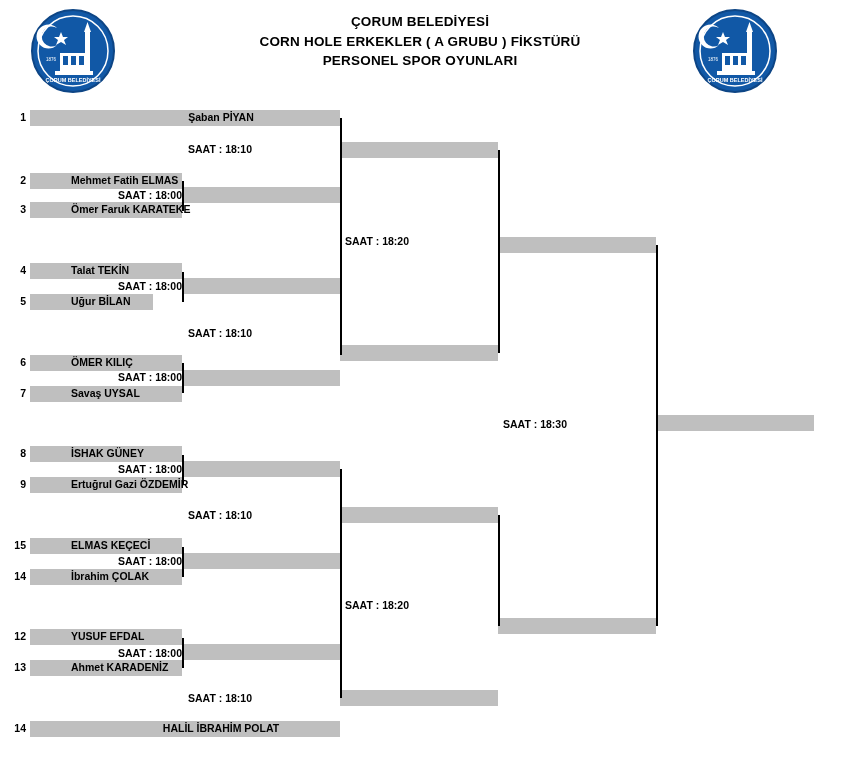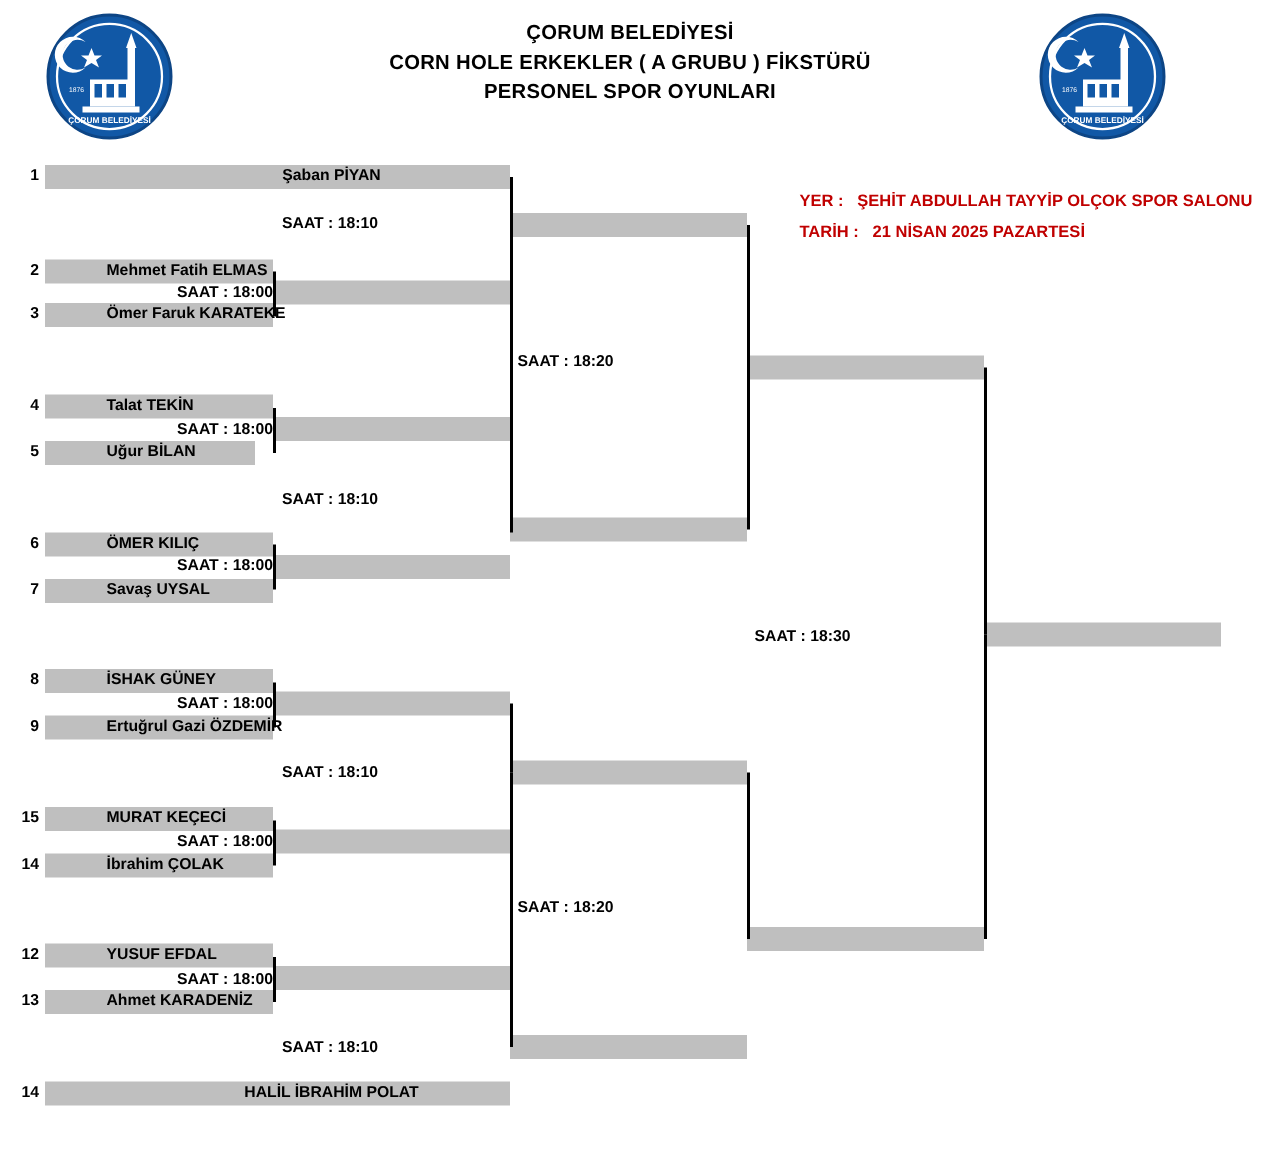--- a/index.html
+++ b/index.html
@@ -137,72 +137,60 @@
       <text x="21" y="53" font-family="'Liberation Sans', sans-serif" font-size="4.5" fill="#ffffff" text-anchor="middle">1876</text>
     </svg>
   </div>
 
   <div id="header">
     <div>ÇORUM BELEDİYESİ</div>
     <div>CORN HOLE ERKEKLER ( A GRUBU ) FİKSTÜRÜ</div>
     <div>PERSONEL SPOR OYUNLARI</div>
   </div>
 
-  <div id="venue">
-    <div>
-      <span>YER :</span>
-      &nbsp;
-      <span>ŞEHİT ABDULLAH TAYYİP OLÇOK SPOR SALONU</span>
-    </div>
-    <div>
-      <span>TARİH :</span>
-      &nbsp;
-      <span>21 NİSAN 2025 PAZARTESİ</span>
-    </div>
-  </div>
 
   <div id="bracket">
       <div class="slot center" style="left: 30px; top: 110px; width: 310px;">
         <span class="nm">Şaban PİYAN</span>
       </div>
       <div class="seed" style="left: 6px; top: 111px; width: 20px;">1</div>
       <div class="slot" style="left: 30px; top: 173px; width: 152px;">
         <span class="nm">Mehmet Fatih ELMAS</span>
       </div>
       <div class="seed" style="left: 6px; top: 174px; width: 20px;">2</div>
       <div class="slot" style="left: 30px; top: 202px; width: 152px;">
         <span class="nm">Ömer Faruk KARATEKE</span>
       </div>
       <div class="seed" style="left: 6px; top: 203px; width: 20px;">3</div>
       <div class="slot" style="left: 30px; top: 263px; width: 152px;">
         <span class="nm">Talat TEKİN</span>
       </div>
       <div class="seed" style="left: 6px; top: 264px; width: 20px;">4</div>
-      <div class="slot" style="left: 30px; top: 294px; width: 140px;">
+      <div class="slot" style="left: 30px; top: 294px; width: 123px;">
         <span class="nm">Uğur BİLAN</span>
       </div>
       <div class="seed" style="left: 6px; top: 295px; width: 20px;">5</div>
       <div class="slot" style="left: 30px; top: 355px; width: 152px;">
         <span class="nm">ÖMER KILIÇ</span>
       </div>
       <div class="seed" style="left: 6px; top: 356px; width: 20px;">6</div>
       <div class="slot" style="left: 30px; top: 386px; width: 152px;">
         <span class="nm">Savaş UYSAL</span>
       </div>
       <div class="seed" style="left: 6px; top: 387px; width: 20px;">7</div>
       <div class="slot" style="left: 30px; top: 446px; width: 152px;">
         <span class="nm">İSHAK GÜNEY</span>
       </div>
       <div class="seed" style="left: 6px; top: 447px; width: 20px;">8</div>
       <div class="slot" style="left: 30px; top: 477px; width: 152px;">
         <span class="nm">Ertuğrul Gazi ÖZDEMİR</span>
       </div>
       <div class="seed" style="left: 6px; top: 478px; width: 20px;">9</div>
       <div class="slot" style="left: 30px; top: 538px; width: 152px;">
-        <span class="nm">MURAT KEÇECİ</span>
+        <span class="nm">ELMAS KEÇECİ</span>
       </div>
       <div class="seed" style="left: 6px; top: 539px; width: 20px;">15</div>
       <div class="slot" style="left: 30px; top: 569px; width: 152px;">
         <span class="nm">İbrahim ÇOLAK</span>
       </div>
       <div class="seed" style="left: 6px; top: 570px; width: 20px;">14</div>
       <div class="slot" style="left: 30px; top: 629px; width: 152px;">
         <span class="nm">YUSUF EFDAL</span>
       </div>
       <div class="seed" style="left: 6px; top: 630px; width: 20px;">12</div>

